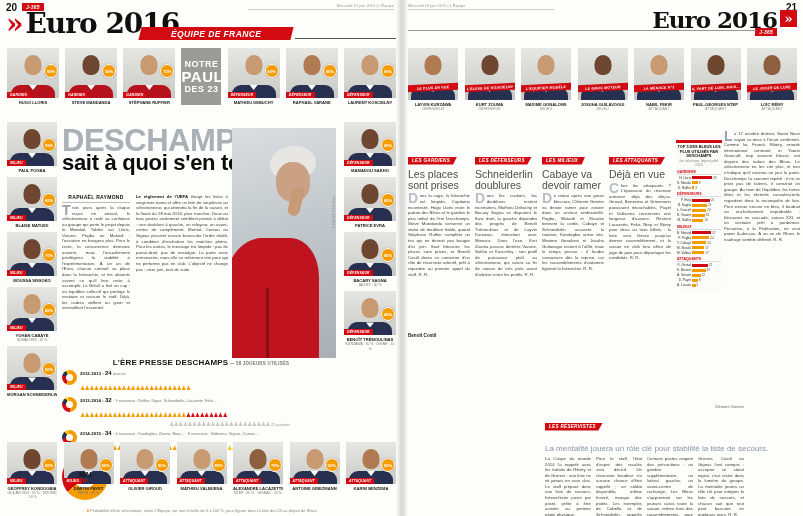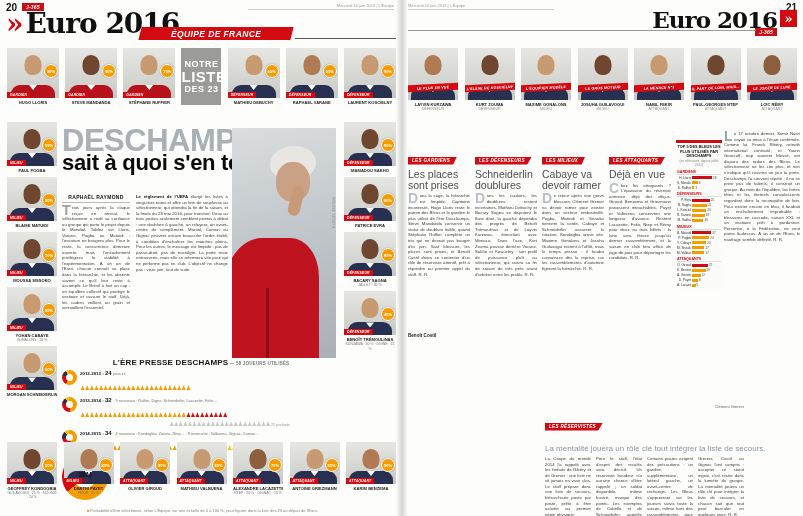--- a/index.html
+++ b/index.html
@@ -176,21 +176,21 @@
           <div class="h-body" style="background: rgb(181, 18, 27);"></div>
           <div class="h-collar"></div>
           <div class="h-head" style="background: rgb(199, 154, 114);"></div>
           <div class="badge">75%</div>
           <div class="postag">GARDIEN</div>
         </div>
         <div class="pname">STÉPHANE RUFFIER</div>
       </div>
       <div class="listbox">
         <div class="l1">NOTRE</div>
-        <div class="l2">LISTE</div>
+        <div class="l2">PAUL</div>
         <div class="l3">DES 23</div>
       </div>
       <div class="card" style="width: 52px;">
         <div class="photo" style="height: 50px;">
           <div class="h-body" style="background: rgb(39, 48, 80);"></div>
           <div class="h-collar"></div>
           <div class="h-head" style="background: rgb(199, 154, 114);"></div>
           <div class="badge">60%</div>
           <div class="postag">DÉFENSEUR</div>
         </div>
@@ -663,21 +663,21 @@
     <div class="bodytxt" style="margin-top:3px;height:222px;overflow:hidden;">
       <span class="dropcap" style="color:#9aa2a9;">L</span><span>e 17 octobre dernier, Samir Nasri voyait sa mise à l'écart confirmée. Comme lui, Franck Ribéry, retraité international contrarié, et Yoann Gourcuff, trop souvent blessé, ont disparu des radars des Bleus. Le sélectionneur ne les cite plus, et rien n'indique qu'il rouvrira un jour la porte. Deschamps l'a souvent répété : il ne se prive pas de talents, il construit un groupe. Au nom de l'équilibre, les fortes têtes et les éternels convalescents regardent donc la reconquête de loin. Pour exister encore en bleu, il faudrait un enchaînement improbable : blessures en cascade, saison XXL et un vestiaire prêt à pardonner. Personne, à la Fédération, ne veut parier là-dessus. À un an de l'Euro, le naufrage semble définitif. R. R.</span>
     </div>
   </div>
 
   <div class="abs caption" style="left:408px;top:333px;">Benoît Costil</div>
 
   <div class="abs" style="left:545px;top:414px;">
     <span class="redtag">LES RÉSERVISTES</span>
   </div>
-  <div class="abs bot-sub" style="left:545px;top:444px;width:256px;">La mentalité jouera un rôle clé tout intégrer la liste de secours.</div>
+  <div class="abs bot-sub" style="left:545px;top:444px;width:256px;">La mentalité jouera un rôle clé pour stabilité la liste de secours.</div>
   <div class="abs bodytxt" style="left:545px;top:456px;width:46px;">La Coupe du monde 2014 l'a rappelé avec les forfaits de Ribéry et de Grenier : une liste ne vit jamais en vase clos. Le staff prépare donc une liste de secours, hiérarchisée poste par poste, prête à être activée au premier pépin physique.</div>
   <div class="abs bodytxt" style="left:596px;top:456px;width:46px;">Pour le staff, l'état d'esprit des recalés sera décisif. Un réserviste boudeur n'a aucune chance d'être rappelé ; un soldat disponible, même frustré, marque des points. Les exemples de Cabella et de Schneiderlin, appelés au dernier moment, servent de référence.</div>
   <div class="abs bodytxt" style="left:647px;top:456px;width:46px;">Certains postes exigent des précautions : un gardien supplémentaire, un latéral gauche, un avant-centre de rechange. Les Bleus s'appuieront sur les joueurs suivis toute la saison, même hors des rassemblements, pour éviter toute improvisation de dernière minute.</div>
   <div class="abs bodytxt" style="left:698px;top:456px;width:46px;">Grenier, Costil ou Gignac l'ont compris : accepter ce statut ingrat, c'est rester dans la lumière du groupe. La mentalité jouera un rôle clé pour intégrer la liste de secours, et chacun sait que tout peut basculer en quelques jours. R. R.</div>
 
   <div class="abs caption light" style="left:706px;top:404px;width:38px;text-align:right;">Clément Grenier</div>
 
   <div class="gutter"></div>
 </div>
 

